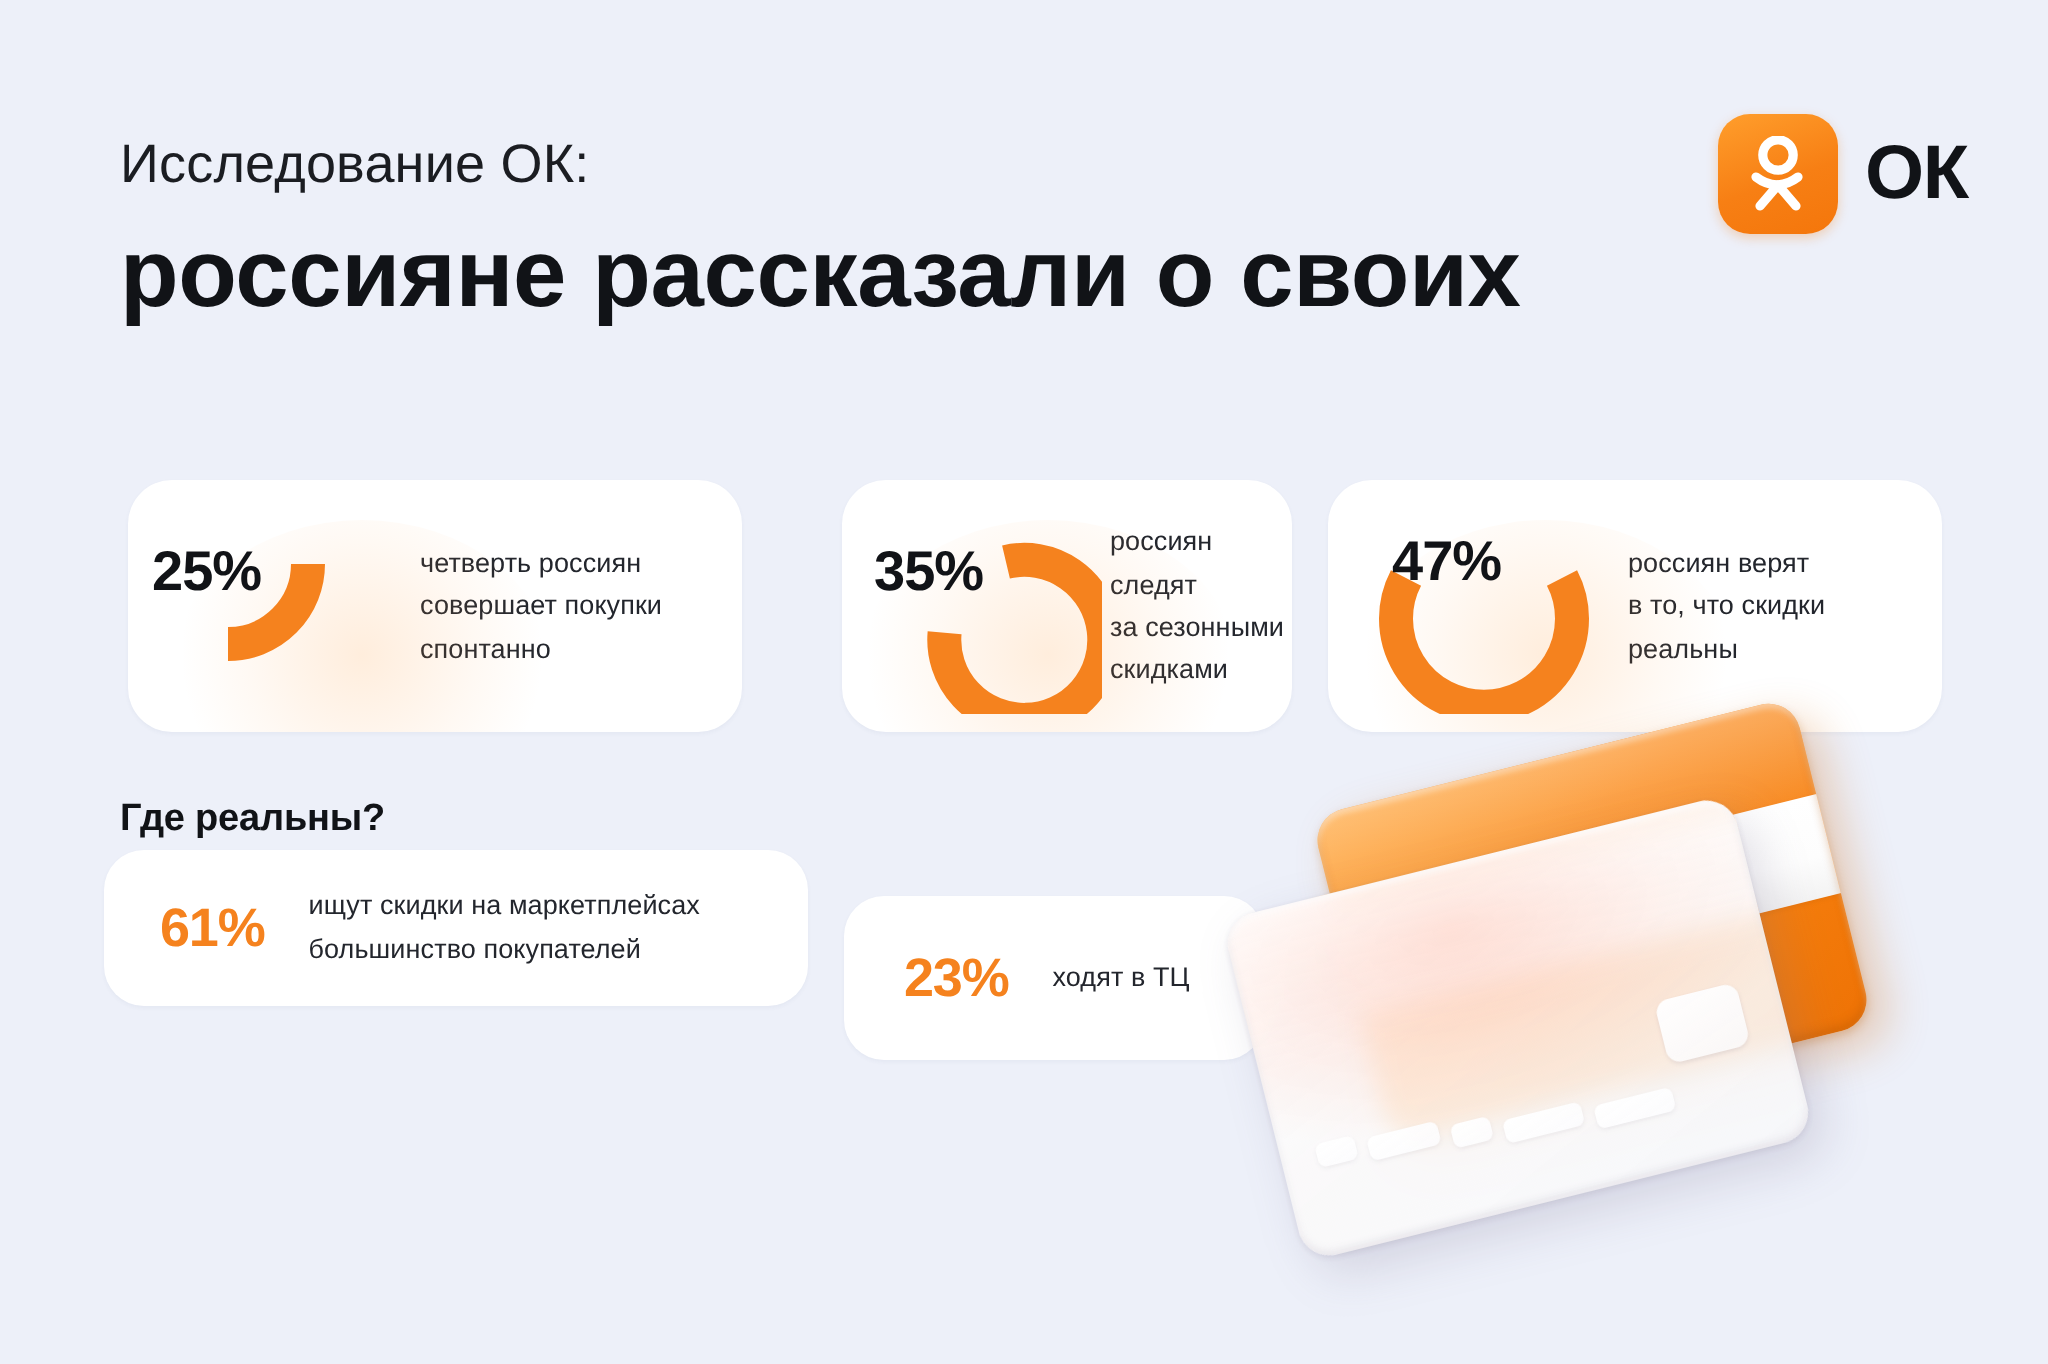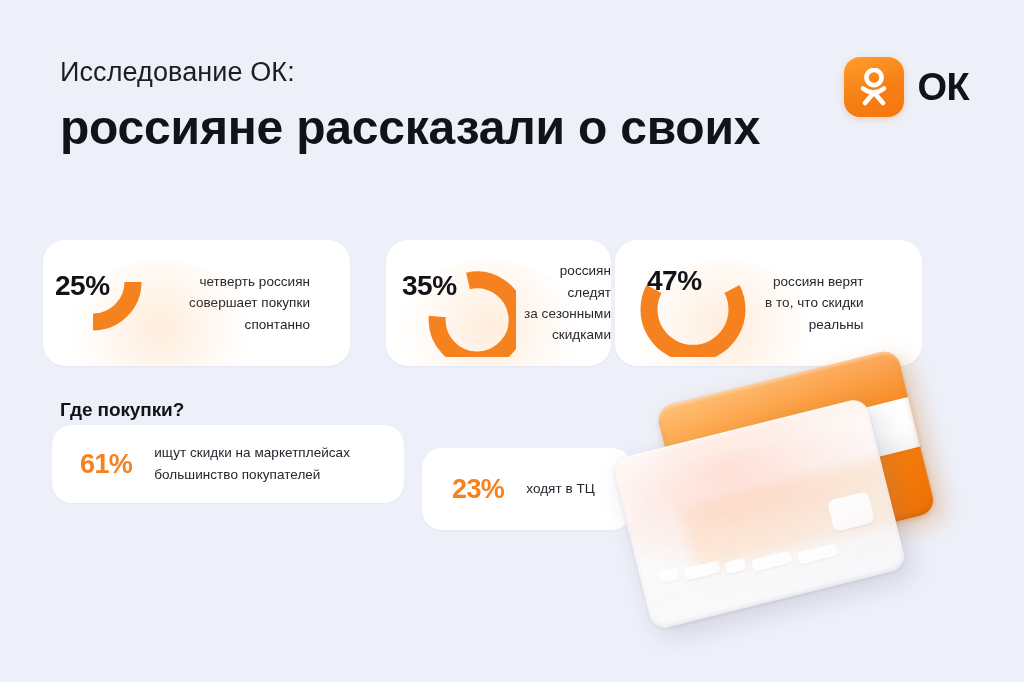--- a/index.html
+++ b/index.html
@@ -8,44 +8,44 @@
     background:#edf0f9;
     font-family:"Liberation Sans", sans-serif;
     overflow:hidden;
     position:relative;
     -webkit-font-smoothing:antialiased;
   }
 
   #infographic { position:relative; width:1024px; height:682px; }
 
   
-  #header { position:absolute; left:60px; top:56px; width:720px; }
+  #header { position:absolute; left:60px; top:66px; width:720px; }
   #eyebrow {
     font-size:27px; font-weight:400; color:#1b1d22;
     letter-spacing:0.1px; line-height:1.2;
   }
   #headline {
     margin-top:9px;
     font-size:48px; font-weight:700; color:#111317;
     line-height:1.28; letter-spacing:-0.2px;
   }
   #headline .l2 { display:block; }
 
   
-  #logo { position:absolute; right:55px; top:57px; display:flex; align-items:center; gap:13px; }
+  #logo { position:absolute; right:40px; top:57px; display:flex; align-items:center; gap:13px; }
   #logo-mark {
     width:60px; height:60px; border-radius:16px;
     background:linear-gradient(160deg,#ff9e2c 0%,#f77f14 55%,#f4760b 100%);
     position:relative; box-shadow:0 2px 6px rgba(240,120,10,.28);
   }
   #logo-mark svg { position:absolute; left:50%; top:50%; transform:translate(-50%,-50%); }
   #logo-text { font-size:38px; font-weight:700; color:#111317; letter-spacing:-0.6px; }
 
   
-  .stat-row { position:absolute; top:240px; left:43px; display:flex; gap:4px;text-align:right; }
+  .stat-row { position:absolute; top:240px; left:64px; display:flex; gap:18px; }
   .stat-card {
     position:relative; height:126px; background:#ffffff; border-radius:22px;
     overflow:hidden; display:flex; align-items:center;
     box-shadow:0 1px 2px rgba(60,70,120,.05);
   }
   .stat-card.c1 { width:307px; }
   .stat-card.c2 { width:225px;margin-left:32px; }
   .stat-card.c3 { width:307px; }
   .glow {
     position:absolute; width:190px; height:150px; border-radius:50%;
@@ -233,21 +233,21 @@
       </div>
       <div class="stat-text">
         <div>россиян верят</div>
         <div>в то, что скидки</div>
         <div>реальны</div>
       </div>
     </div>
 
   </div>
 
-  <div id="section-title">Где покупки?</div>
+  <div id="section-title">Где реальны?</div>
 
   <div class="wcard" id="w-61">
     <div class="num">61%</div>
     <div class="lbl">
       <div>ищут скидки на маркетплейсах</div>
       <div>большинство покупателей</div>
     </div>
   </div>
 
   <div class="wcard" id="w-23">

